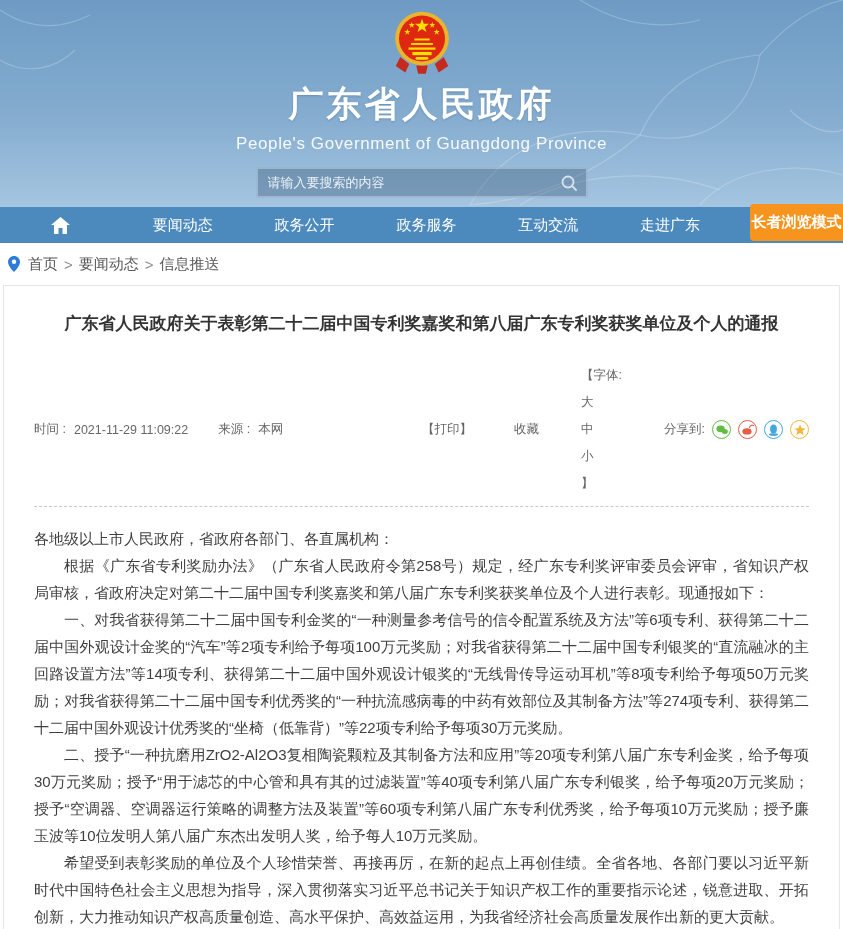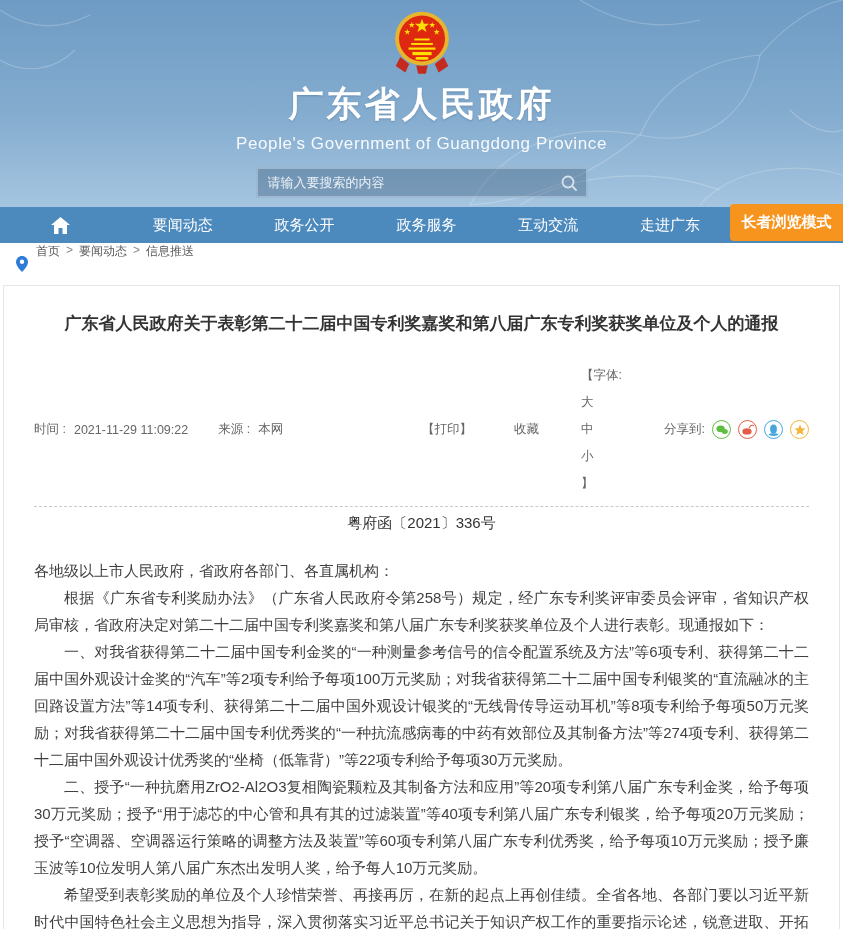--- a/index.html
+++ b/index.html
@@ -36,28 +36,28 @@
   }
   .search-box input::placeholder { color:#E9F1F8; opacity:1; }
   .search-btn { width:34px; height:100%; border:none; background:transparent; cursor:pointer;
     display:flex; align-items:center; justify-content:center; }
   
   .main-nav { position:relative; height:36px; background:#4C89BD; display:flex; }
   .nav-inner { display:flex; width:731px; height:100%; }
   .nav-cell { flex:1; display:flex; align-items:center; justify-content:center;
     color:#fff; font-size:15px; cursor:pointer; }
   .elder-btn {
-    position:absolute; right:0; top:-3px; width:113px; height:37px;
+    position:absolute; right:0; top:-3px; width:93px; height:37px;
     background:#F7941E; color:#fff; font-size:15px; font-weight:bold;
     border:none; border-radius:4px 0 0 4px; cursor:pointer;
     font-family:"Liberation Sans","DejaVu Sans",sans-serif;
   }
   
-  .breadcrumb { height:42px; display:flex; padding-left:16px;
-    font-size:12px; color:#595959; background:#fff; }
+  .breadcrumb { height:42px; display:flex; align-items:center; padding-left:8px;
+    font-size:15px; color:#595959; background:#fff; }
   .breadcrumb .crumb { cursor:pointer; margin:0 6px; }
   .breadcrumb .sep { color:#8a8a8a; }
   .pin { margin-right:2px; display:flex; align-items:center; }
   
   .card {
     margin:0 3px; border:1px solid #E6E6E6; background:#fff;
     min-height:660px; padding:26px 30px 40px 30px;
   }
   .article-title { text-align:center; font-size:17px; font-weight:bold; color:#333; }
   .meta-row { margin-top:32px; display:flex; justify-content:space-between;
@@ -218,21 +218,20 @@
           <svg width="12" height="12" viewBox="0 0 12 12">
             <polygon points="6,0.5 7.6,4.2 11.6,4.5 8.6,7.1 9.5,11 6,8.9 2.5,11 3.4,7.1 0.4,4.5 4.4,4.2" fill="#F2B63C"></polygon>
           </svg>
         </span>
       </span>
     </div>
   </div>
 
   <div class="dashed-divider"></div>
 
-  <div class="doc-number">粤府函〔2021〕336号</div>
 
   <div class="body-text">
     <p>各地级以上市人民政府，省政府各部门、各直属机构：</p>
     <p class="indent">根据《广东省专利奖励办法》（广东省人民政府令第258号）规定，经广东专利奖评审委员会评审，省知识产权局审核，省政府决定对第二十二届中国专利奖嘉奖和第八届广东专利奖获奖单位及个人进行表彰。现通报如下：</p>
     <p class="indent">一、对我省获得第二十二届中国专利金奖的“一种测量参考信号的信令配置系统及方法”等6项专利、获得第二十二届中国外观设计金奖的“汽车”等2项专利给予每项100万元奖励；对我省获得第二十二届中国专利银奖的“直流融冰的主回路设置方法”等14项专利、获得第二十二届中国外观设计银奖的“无线骨传导运动耳机”等8项专利给予每项50万元奖励；对我省获得第二十二届中国专利优秀奖的“一种抗流感病毒的中药有效部位及其制备方法”等274项专利、获得第二十二届中国外观设计优秀奖的“坐椅（低靠背）”等22项专利给予每项30万元奖励。</p>
     <p class="indent">二、授予“一种抗磨用ZrO2-Al2O3复相陶瓷颗粒及其制备方法和应用”等20项专利第八届广东专利金奖，给予每项30万元奖励；授予“用于滤芯的中心管和具有其的过滤装置”等40项专利第八届广东专利银奖，给予每项20万元奖励；授予“空调器、空调器运行策略的调整方法及装置”等60项专利第八届广东专利优秀奖，给予每项10万元奖励；授予廉玉波等10位发明人第八届广东杰出发明人奖，给予每人10万元奖励。</p>
     <p class="indent">希望受到表彰奖励的单位及个人珍惜荣誉、再接再厉，在新的起点上再创佳绩。全省各地、各部门要以习近平新时代中国特色社会主义思想为指导，深入贯彻落实习近平总书记关于知识产权工作的重要指示论述，锐意进取、开拓创新，大力推动知识产权高质量创造、高水平保护、高效益运用，为我省经济社会高质量发展作出新的更大贡献。</p>
   </div>
 
 </div>

